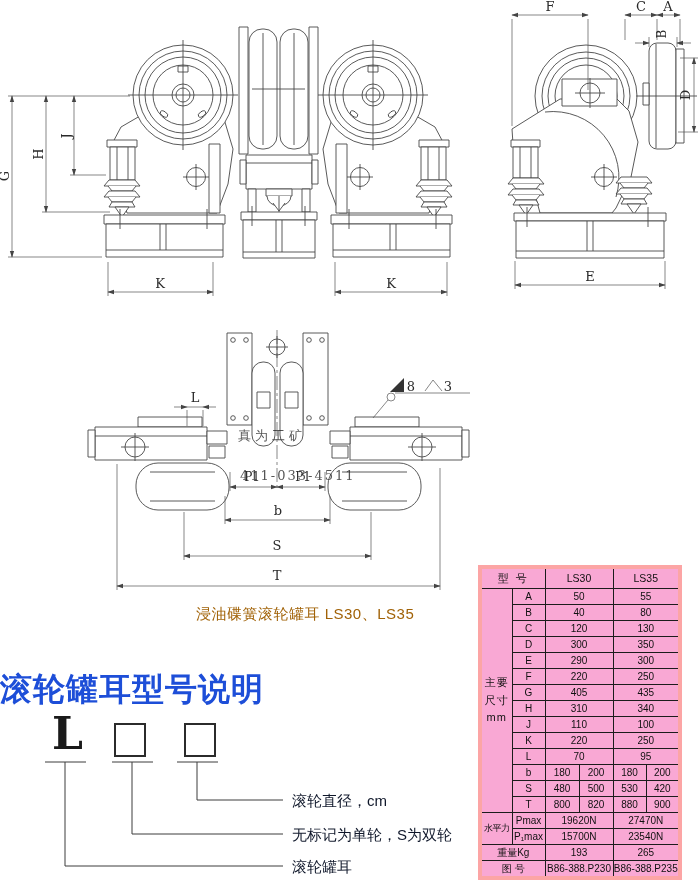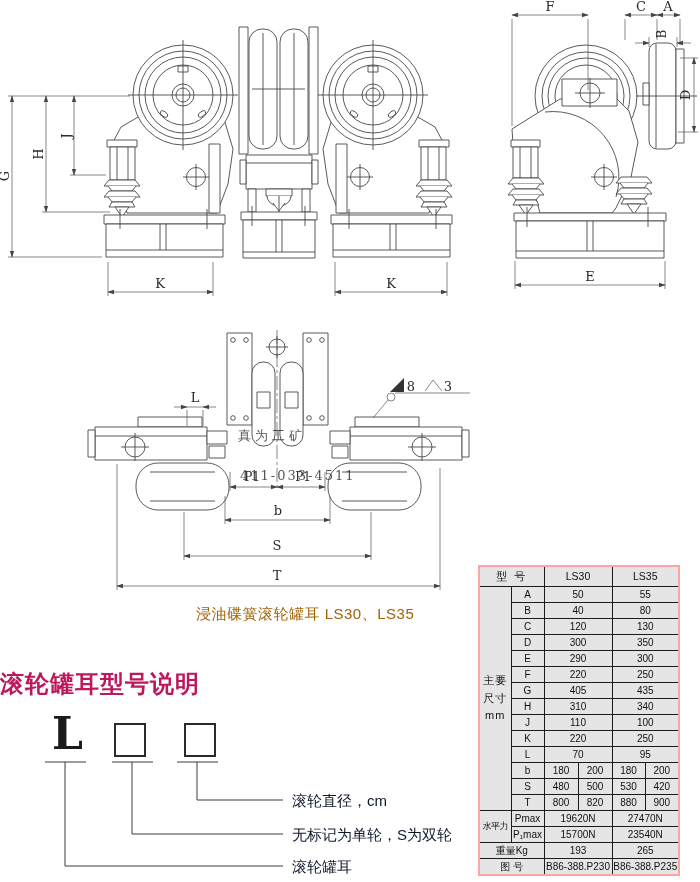--- a/index.html
+++ b/index.html
@@ -1,24 +1,24 @@
 <!DOCTYPE html>
 <html><head>
 <meta charset="utf-8">
 <style>
   html,body{margin:0;padding:0;background:#e8e8e8}
   .page{position:relative;width:700px;height:882px;background:#ffffff;overflow:hidden;
         font-family:"Liberation Sans",sans-serif;color:#222}
   .abs{position:absolute}
   .caption{font-size:15px;color:#a16207;letter-spacing:.5px}
-  .legend-title{font-size:24px;font-weight:bold;color:#be185d;letter-spacing:1px}
+  .legend-title{font-size:32px;font-weight:bold;color:#1d4ed8;letter-spacing:1px}
   .code-letter{font-family:"DejaVu Serif",serif;font-size:44px;font-weight:bold;color:#1a1a1a;line-height:1}
   .code-box{width:28px;height:30px;border:2px solid #2b2b2b;background:#fff}
   .legend-label{font-size:15px;color:#0f172a}
-  table.spec{border-collapse:collapse;table-layout:fixed;width:201px;border:2px solid #fca5a5;background:#e5e5e5}
+  table.spec{border-collapse:collapse;table-layout:fixed;width:201px;border:4px solid #fca5a5;background:#f9a8d4}
   table.spec td{border:1px solid #1c1c1c;text-align:center;vertical-align:middle;
         font-size:10px;line-height:1;padding:0;height:15px;color:#101010;overflow:hidden}
   table.spec td.hdr{font-size:11px;height:19px;letter-spacing:2px}
   table.spec td.mod{font-size:10.5px;height:19px}
   table.spec td.grp{white-space:pre-line;font-size:11px;line-height:1.6;letter-spacing:1px}
   table.spec td.grp2{font-size:9px;letter-spacing:-.5px}
   svg text{font-family:"DejaVu Serif",serif;font-size:13px;fill:#2a2a2a;stroke:none}
   svg text.sm{font-size:12px}
 </style>
 </head>

